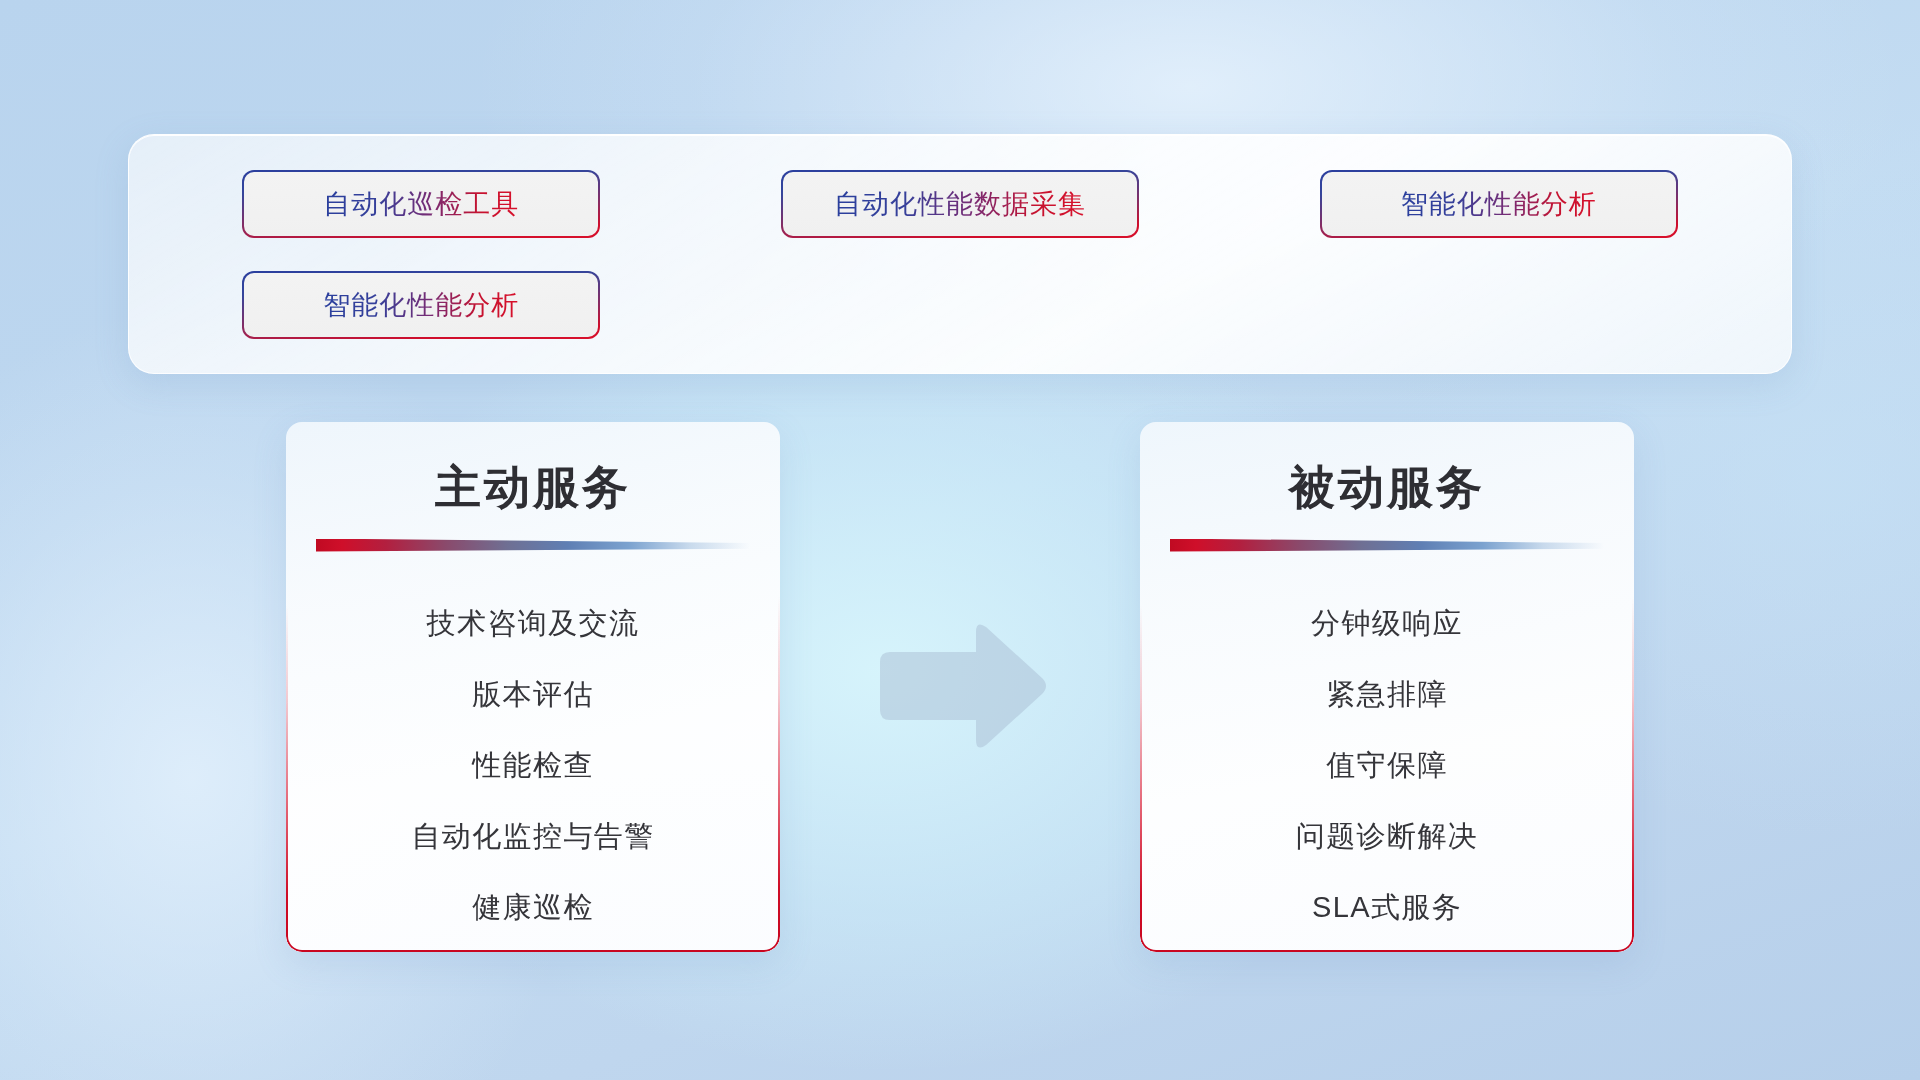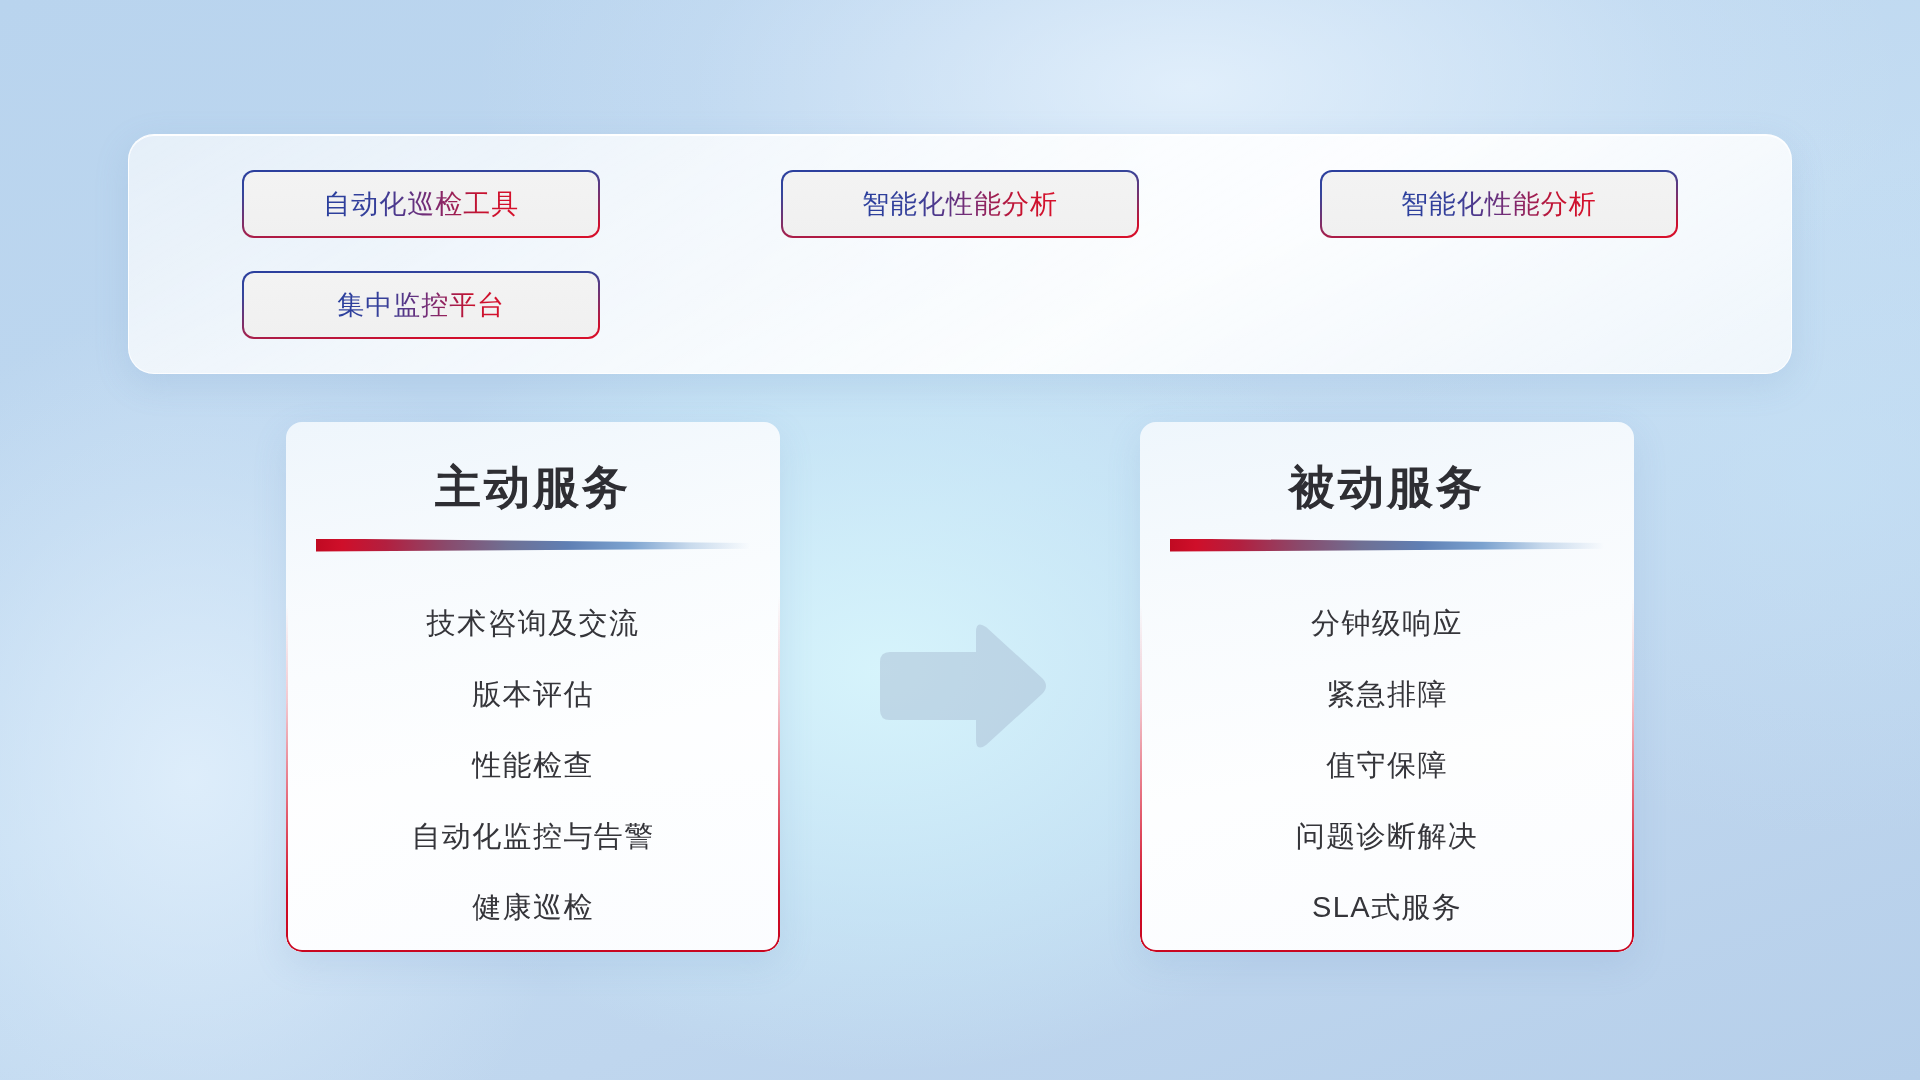--- a/index.html
+++ b/index.html
@@ -169,33 +169,33 @@
 <body>
 
 <div id="stage">
 
   <div id="top-panel">
 
     <div class="pill">
       <span class="pill-label">自动化巡检工具</span>
     </div>
 
+    <div class="pill">
+      <span class="pill-label">自动化性能数据采集</span>
+    </div>
 
     <div class="pill">
       <span class="pill-label">智能化性能分析</span>
     </div>
 
     <div class="pill">
       <span class="pill-label">智能化性能分析</span>
     </div>
 
 
-    <div class="pill">
-      <span class="pill-label">集中监控平台</span>
-    </div>
 
   </div>
 
   <div class="card" id="card-left">
     <div class="card-title">主动服务</div>
     <div class="card-divider">
         <span></span>
       </div>
     <ul class="card-list">
       <li>技术咨询及交流</li>

